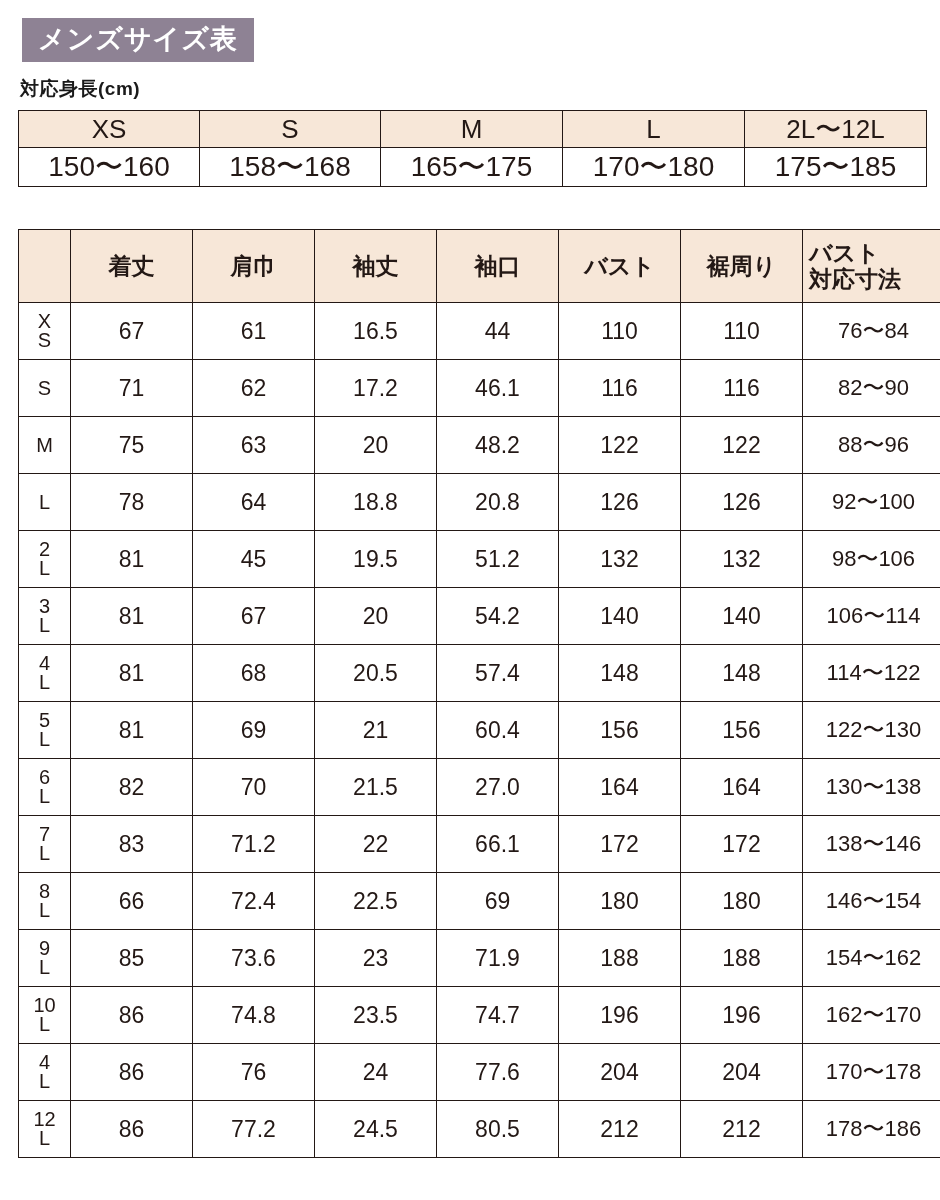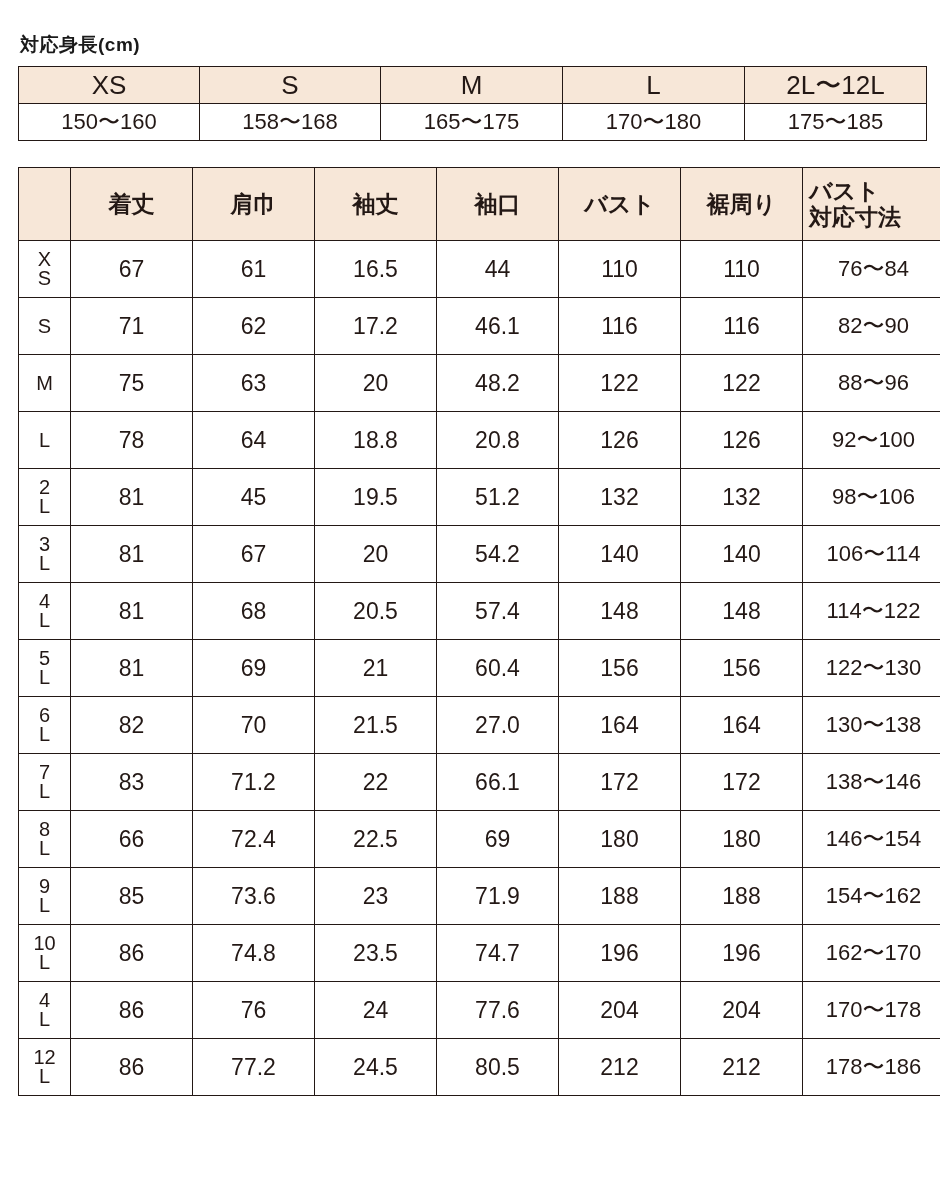--- a/index.html
+++ b/index.html
@@ -60,26 +60,26 @@
     margin-left: 2px;
   }
   .height-table .hdr td {
     background: #f7e7d8;
     height: 36px;
     font-size: 26px;
   }
   .height-table .val td {
     background: #ffffff;
     height: 36px;
-    font-size: 22px;
+    font-size: 28px;
     letter-spacing: 0px;
   }
   
   .meas-wrap {
-    margin-top: 26px;
+    margin-top: 42px;
     margin-left: 2px;
   }
   .meas-table {
     width: 908px;
   }
   .meas-table col.c-size  { width: 52px; }
   .meas-table col.c-data  { width: 122px; }
   .meas-table col.c-last  { width: 142px; }
   .meas-table thead td {
     background: #f7e7d8;
@@ -107,20 +107,21 @@
   .meas-table tbody td.bust-cell {
     font-size: 22px;
   }
   .hdr-two-line span { display: block; }
 </style>
 </head>
 <body>
 
 <div class="page">
 
+  <div class="title-banner">メンズサイズ表</div>
 
   <div class="sub-label">対応身長(cm)</div>
 
   <table class="height-table">
     <colgroup>
       <col style="width:181px">
         <col style="width:181px">
         <col style="width:182px">
         <col style="width:182px">
         <col style="width:182px">

